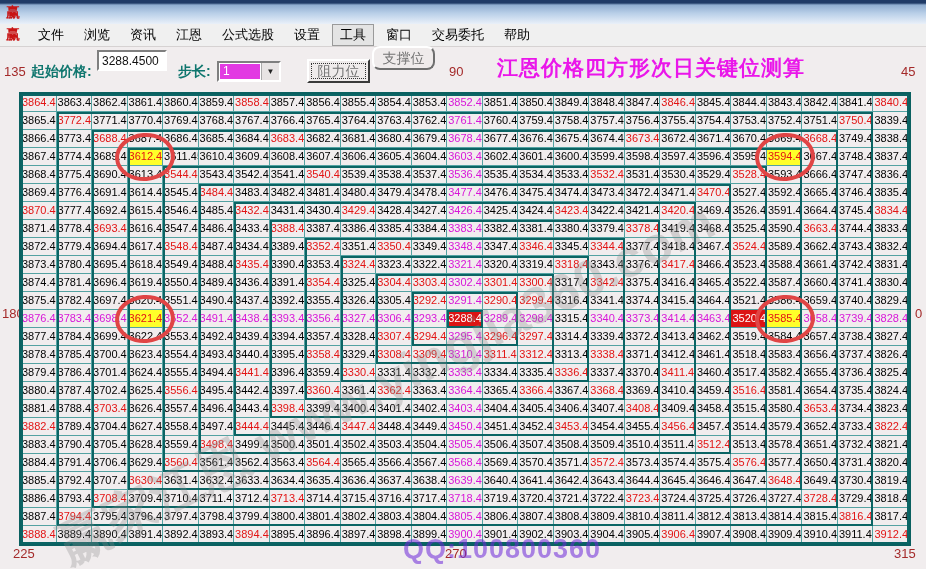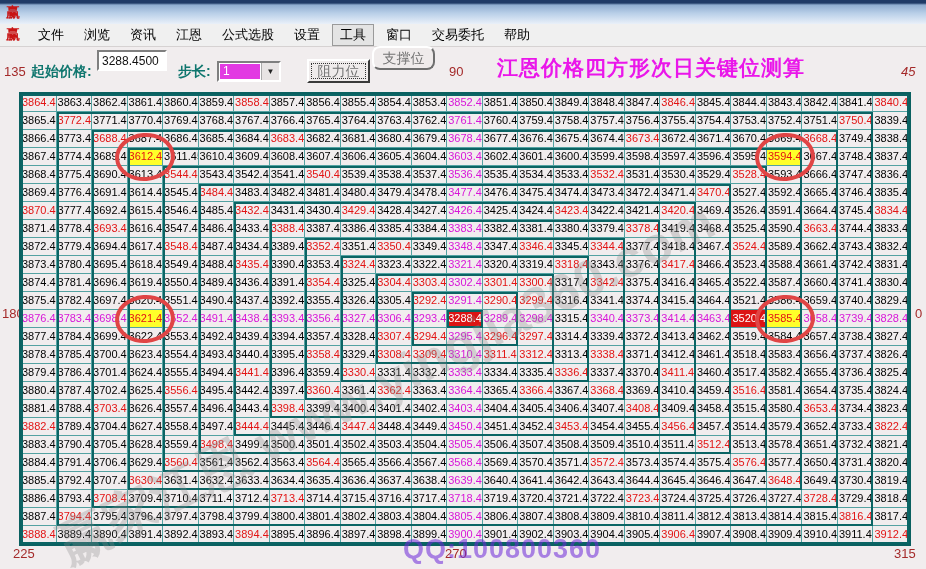--- a/index.html
+++ b/index.html
@@ -87,21 +87,21 @@
   <div class="combo" style="left:217px;top:15px;width:64px;height:21px;">
     <span class="sel">1</span>
     <span class="arrow-btn">
       <span>▼</span>
     </span>
   </div>
   <button class="btn3d focused" style="left:307px;top:13px;width:63px;height:24px;">阻力位</button>
   <button class="btn3d" style="left:372px;top:0;width:63px;height:24px;border-radius:8px;">支撑位</button>
   <span class="angle-label" style="left:449px;top:18px;">90</span>
   <span class="heading" style="left:497px;top:8px;">江恩价格四方形次日关键位测算</span>
-  <span class="angle-label" style="left:901px;top:18px;font-style:italic;">45</span>
+  <span class="angle-label" style="left:901px;top:18px;">45</span>
 </div>
 
 <span class="angle-label" style="left:2px;top:306px;">180</span>
 <span class="angle-label" style="left:915px;top:306px;">0</span>
 <span class="angle-label" style="left:13px;top:546px;">225</span>
 <span class="angle-label" style="left:445px;top:546px;">270</span>
 <span class="angle-label" style="left:894px;top:546px;">315</span>
 
 <div class="grid-wrap">
   <div class="grid">

